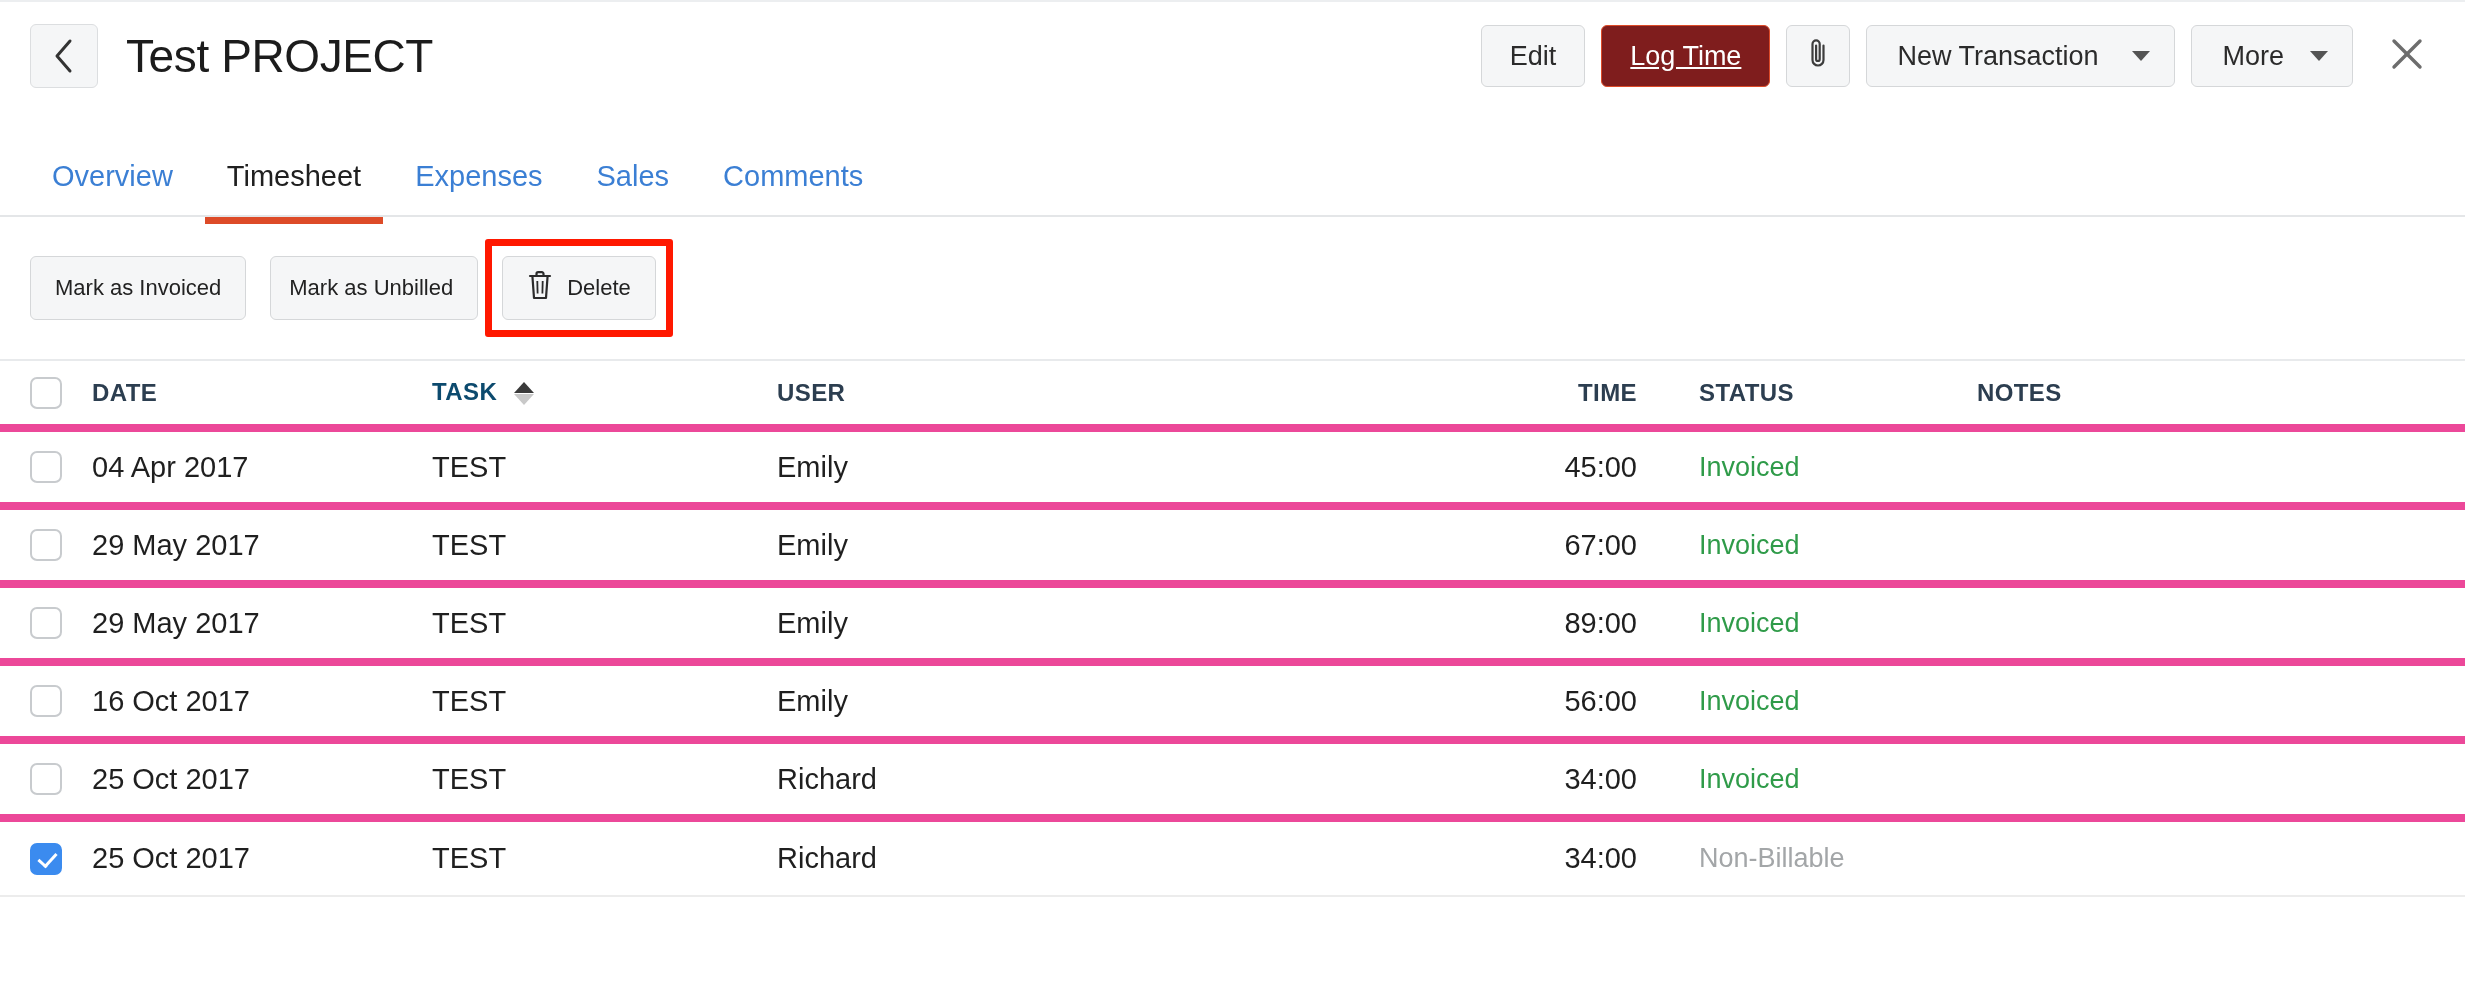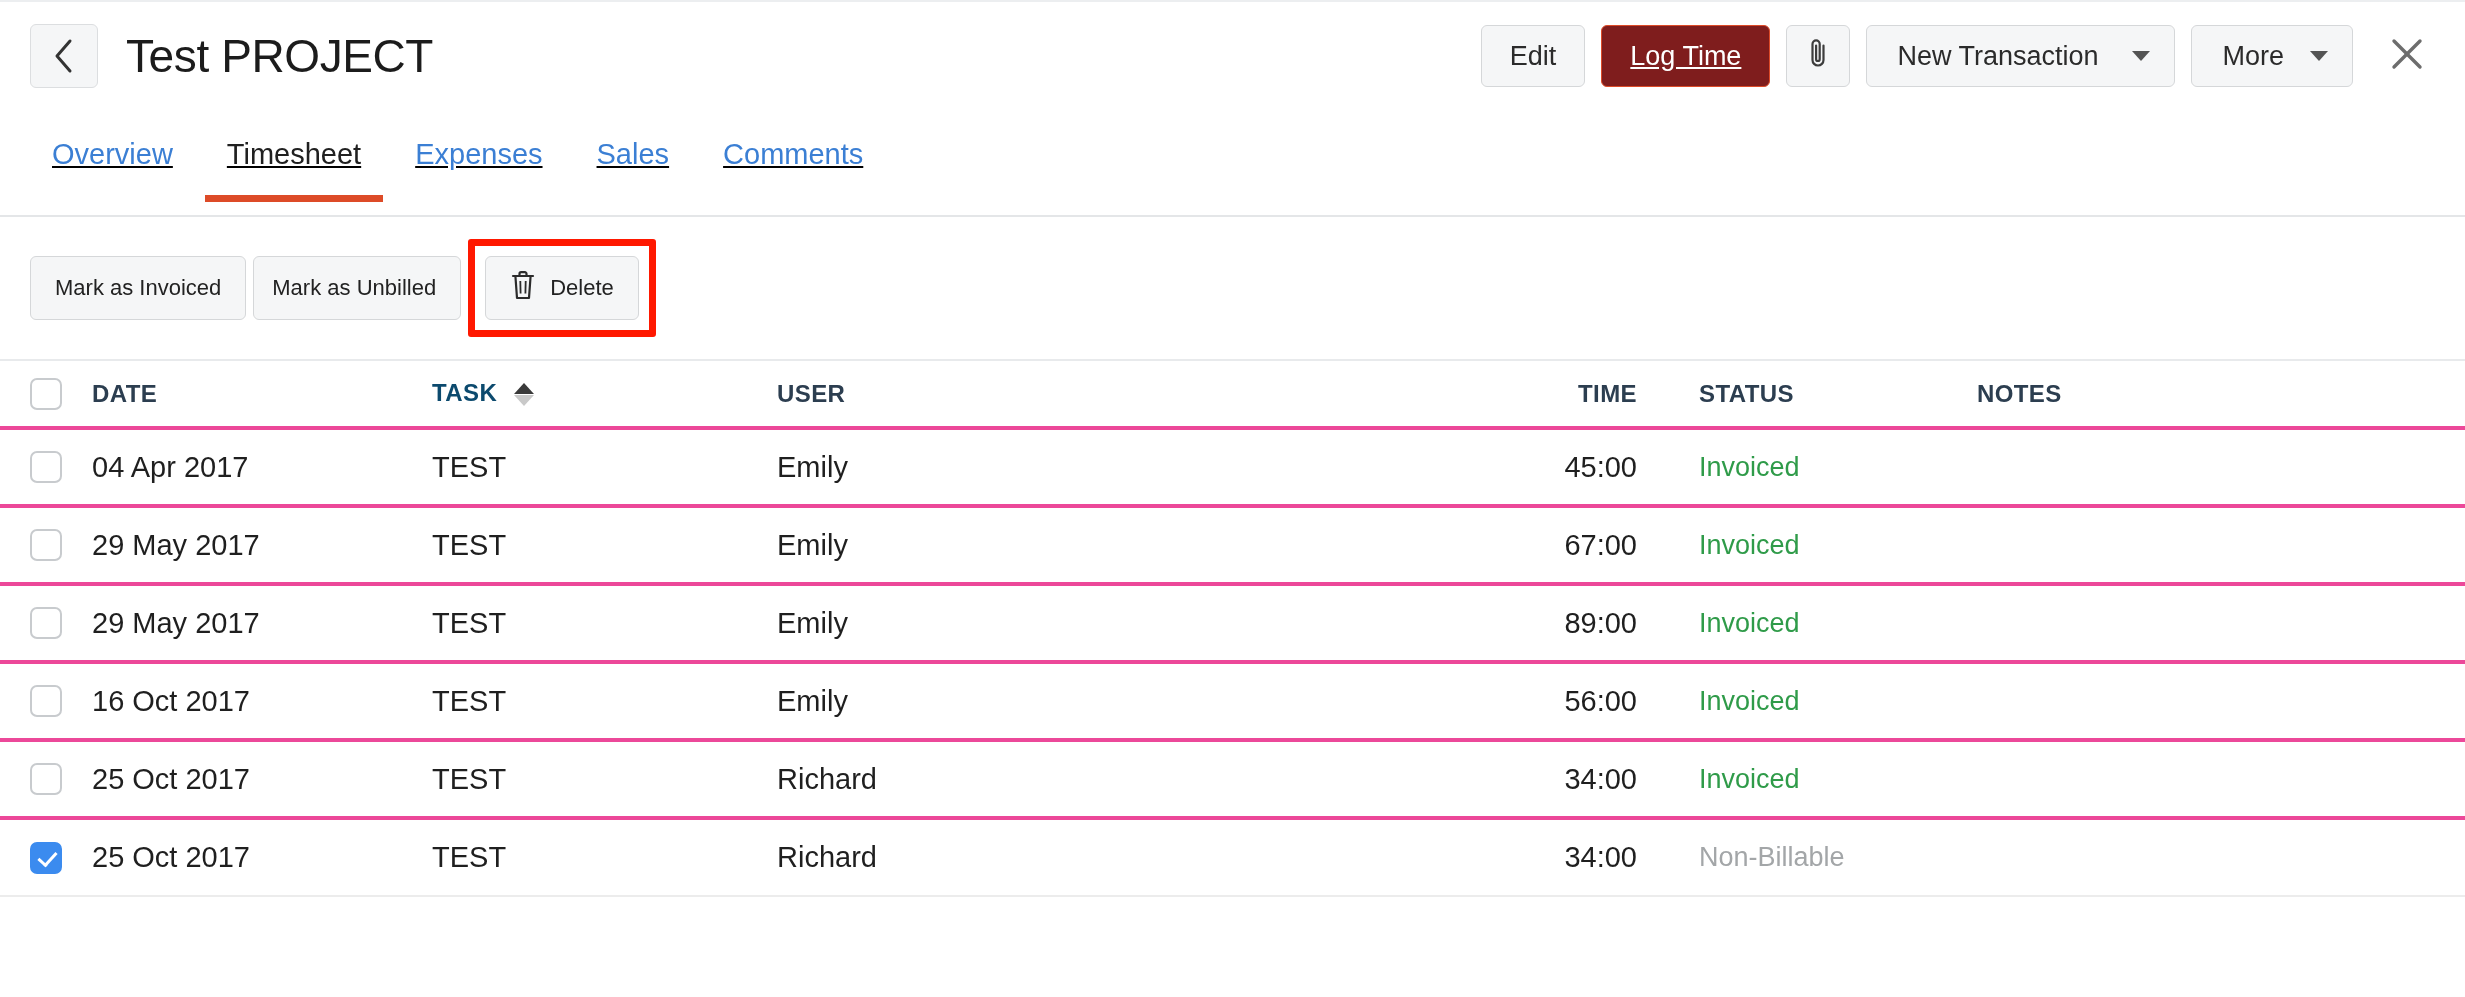--- a/index.html
+++ b/index.html
@@ -112,23 +112,22 @@
     cursor: pointer;
     margin-left: 8px;
   }
 
   
   .tabs {
     position: relative;
     height: 107px;
     padding: 0 30px;
     display: flex;
-    align-items: flex-start;
+    align-items: center;
     border-bottom: 2px solid #e4e6e8;
-    text-decoration: underline;
   }
 
   .tab {
     position: relative;
     font-size: 29px;
     color: #3b7fd4;
     padding: 28px 22px 0 22px;
     cursor: pointer;
     white-space: nowrap;
     background: none;
@@ -167,21 +166,21 @@
     font-family: "Liberation Sans", sans-serif;
     font-size: 22px;
     padding: 0 24px;
     display: inline-flex;
     align-items: center;
     justify-content: center;
     gap: 14px;
     cursor: pointer;
     white-space: nowrap;
   }
-  .tool-btn + .tool-btn { margin-left: 7px; padding-left: 18px; }
+  .tool-btn + .tool-btn { margin-left: 24px; padding-left: 18px; }
 
   .highlight-wrap {
     position: relative;
     display: inline-flex;
     padding: 10px;
     margin-left: 7px;
     border: 7px solid #ff1800;
     border-radius: 3px;
   }
   .highlight-wrap .tool-btn { margin-left: 0; }
@@ -189,21 +188,21 @@
   
   .table { width: 100%; border-collapse: collapse; table-layout: fixed; }
 
   .table th, .table td {
     text-align: left;
     vertical-align: middle;
     padding: 0;
   }
 
   .table thead tr { height: 67px; }
-  .table tbody tr { height: 78px; border-top: 4px solid #ec4899; border-radius: 32px; }
+  .table tbody tr { height: 78px; border-top: 8px solid #ec4899; border-radius: 32px; }
   .table tbody tr:last-child { border-bottom: 2px solid #ececec; }
 
   .col-check { width: 92px; padding-left: 30px !important; }
   .col-date  { width: 340px; }
   .col-task  { width: 345px; }
   .col-user  { width: 700px; }
   .col-time  { width: 160px; text-align: right !important; }
   .col-status{ width: 340px; padding-left: 62px !important; }
   .col-notes { width: auto; }
 

